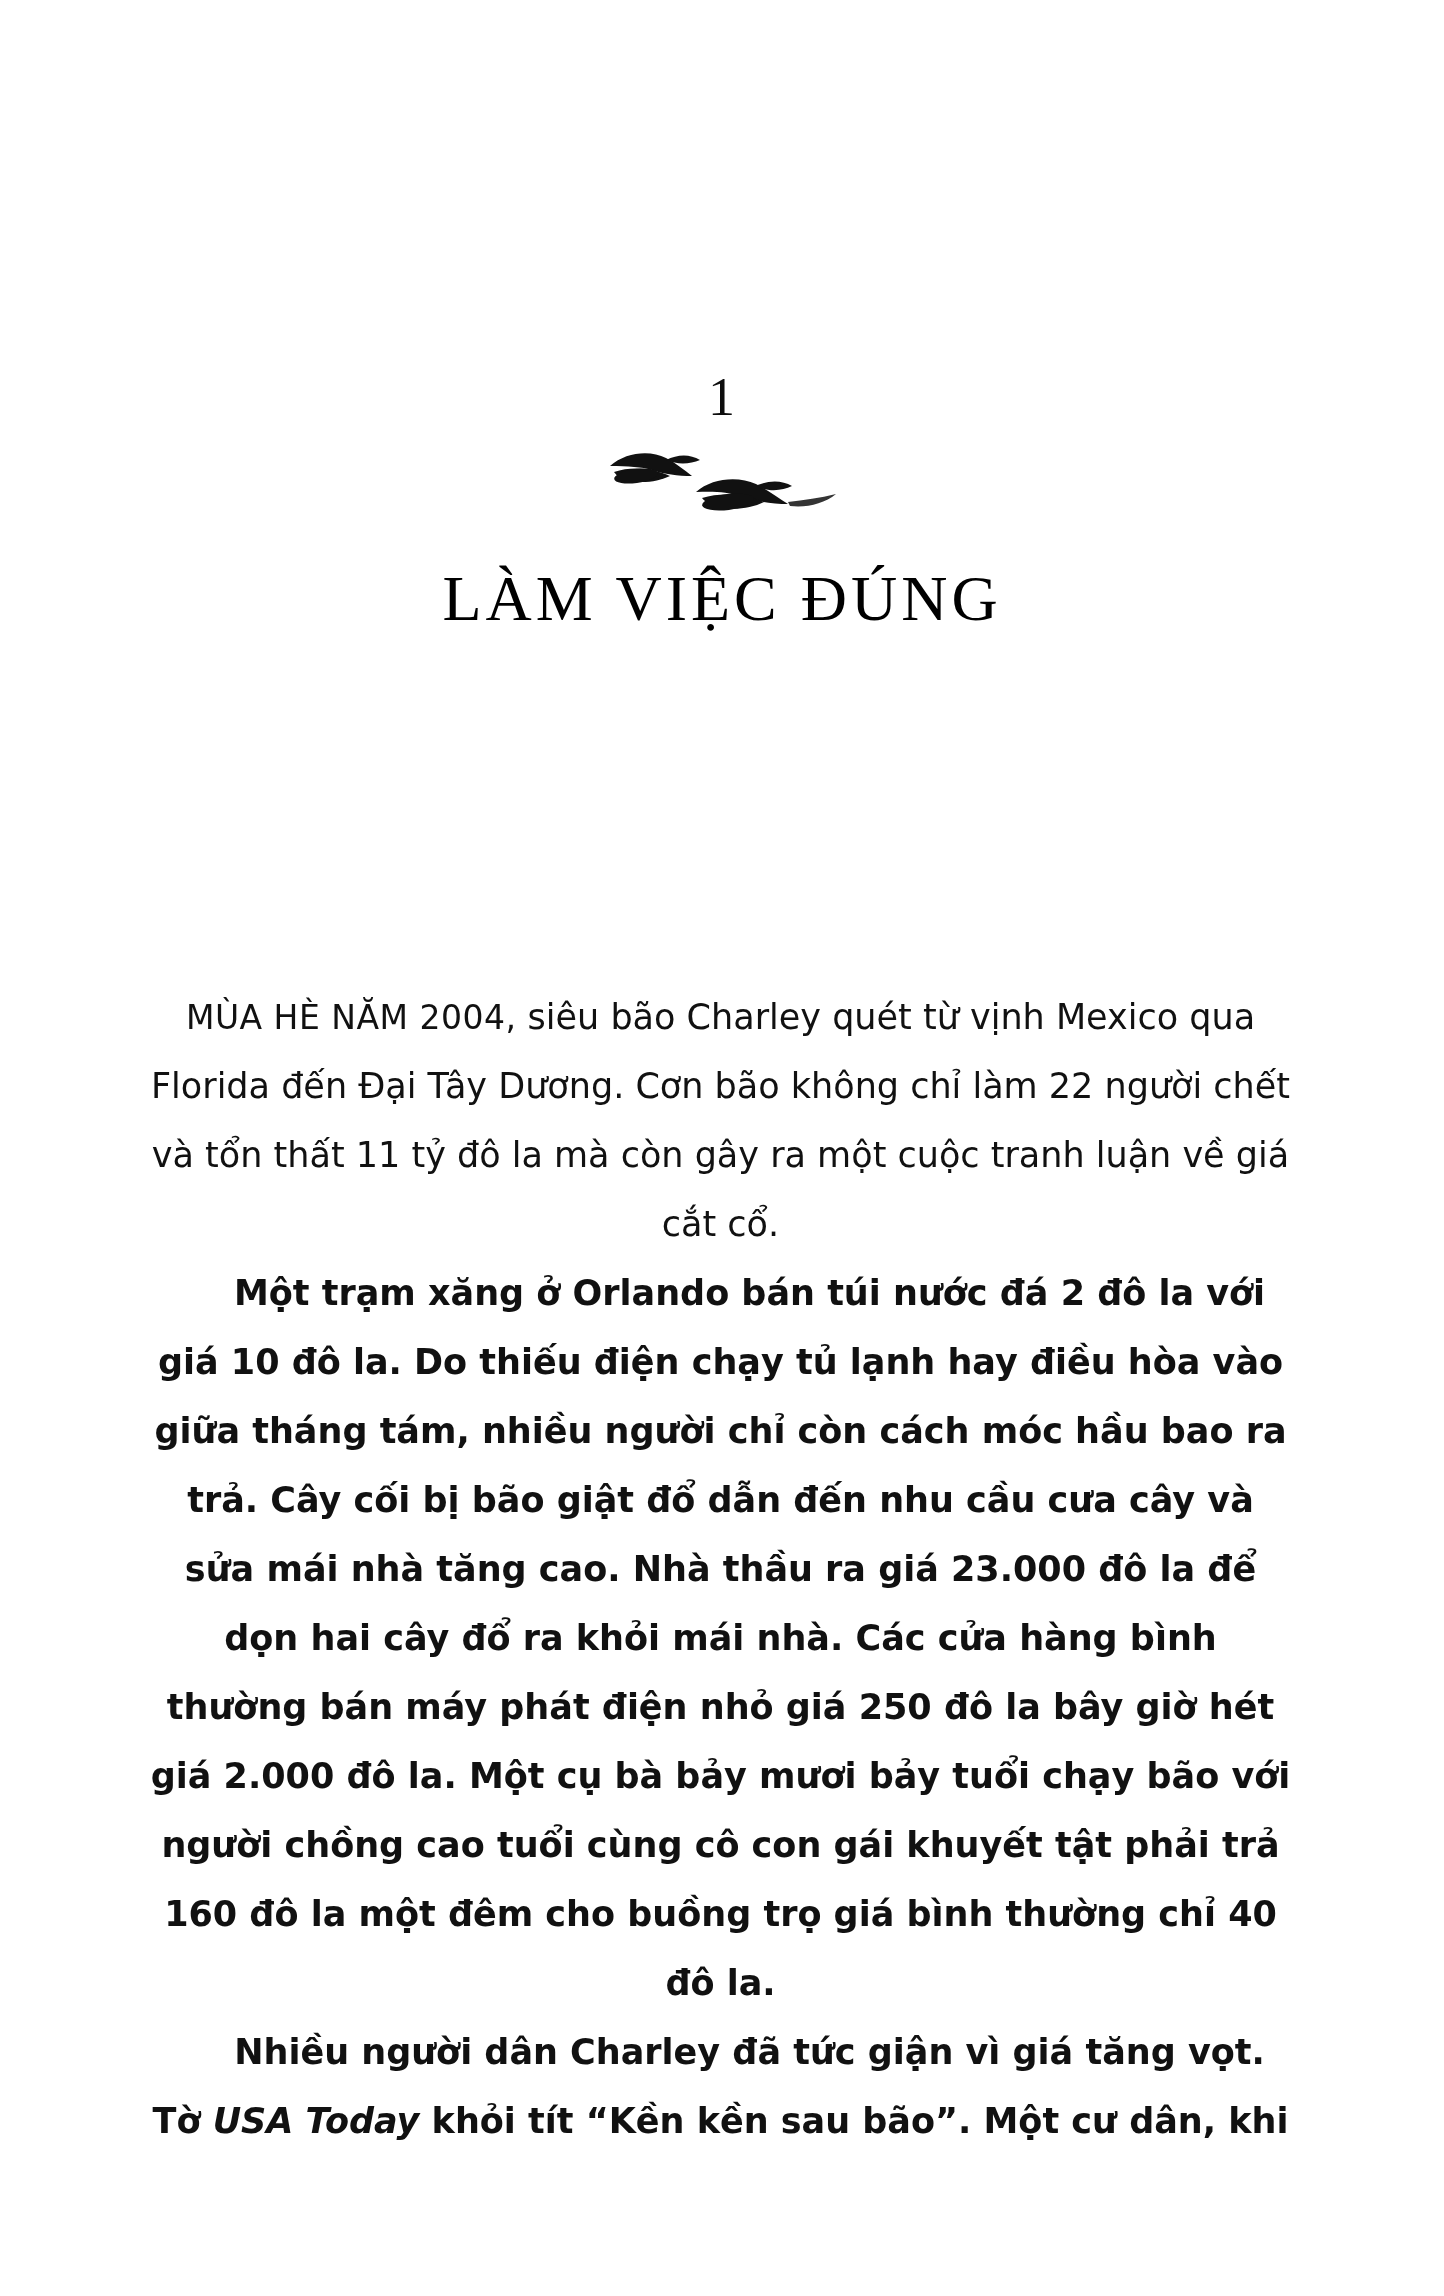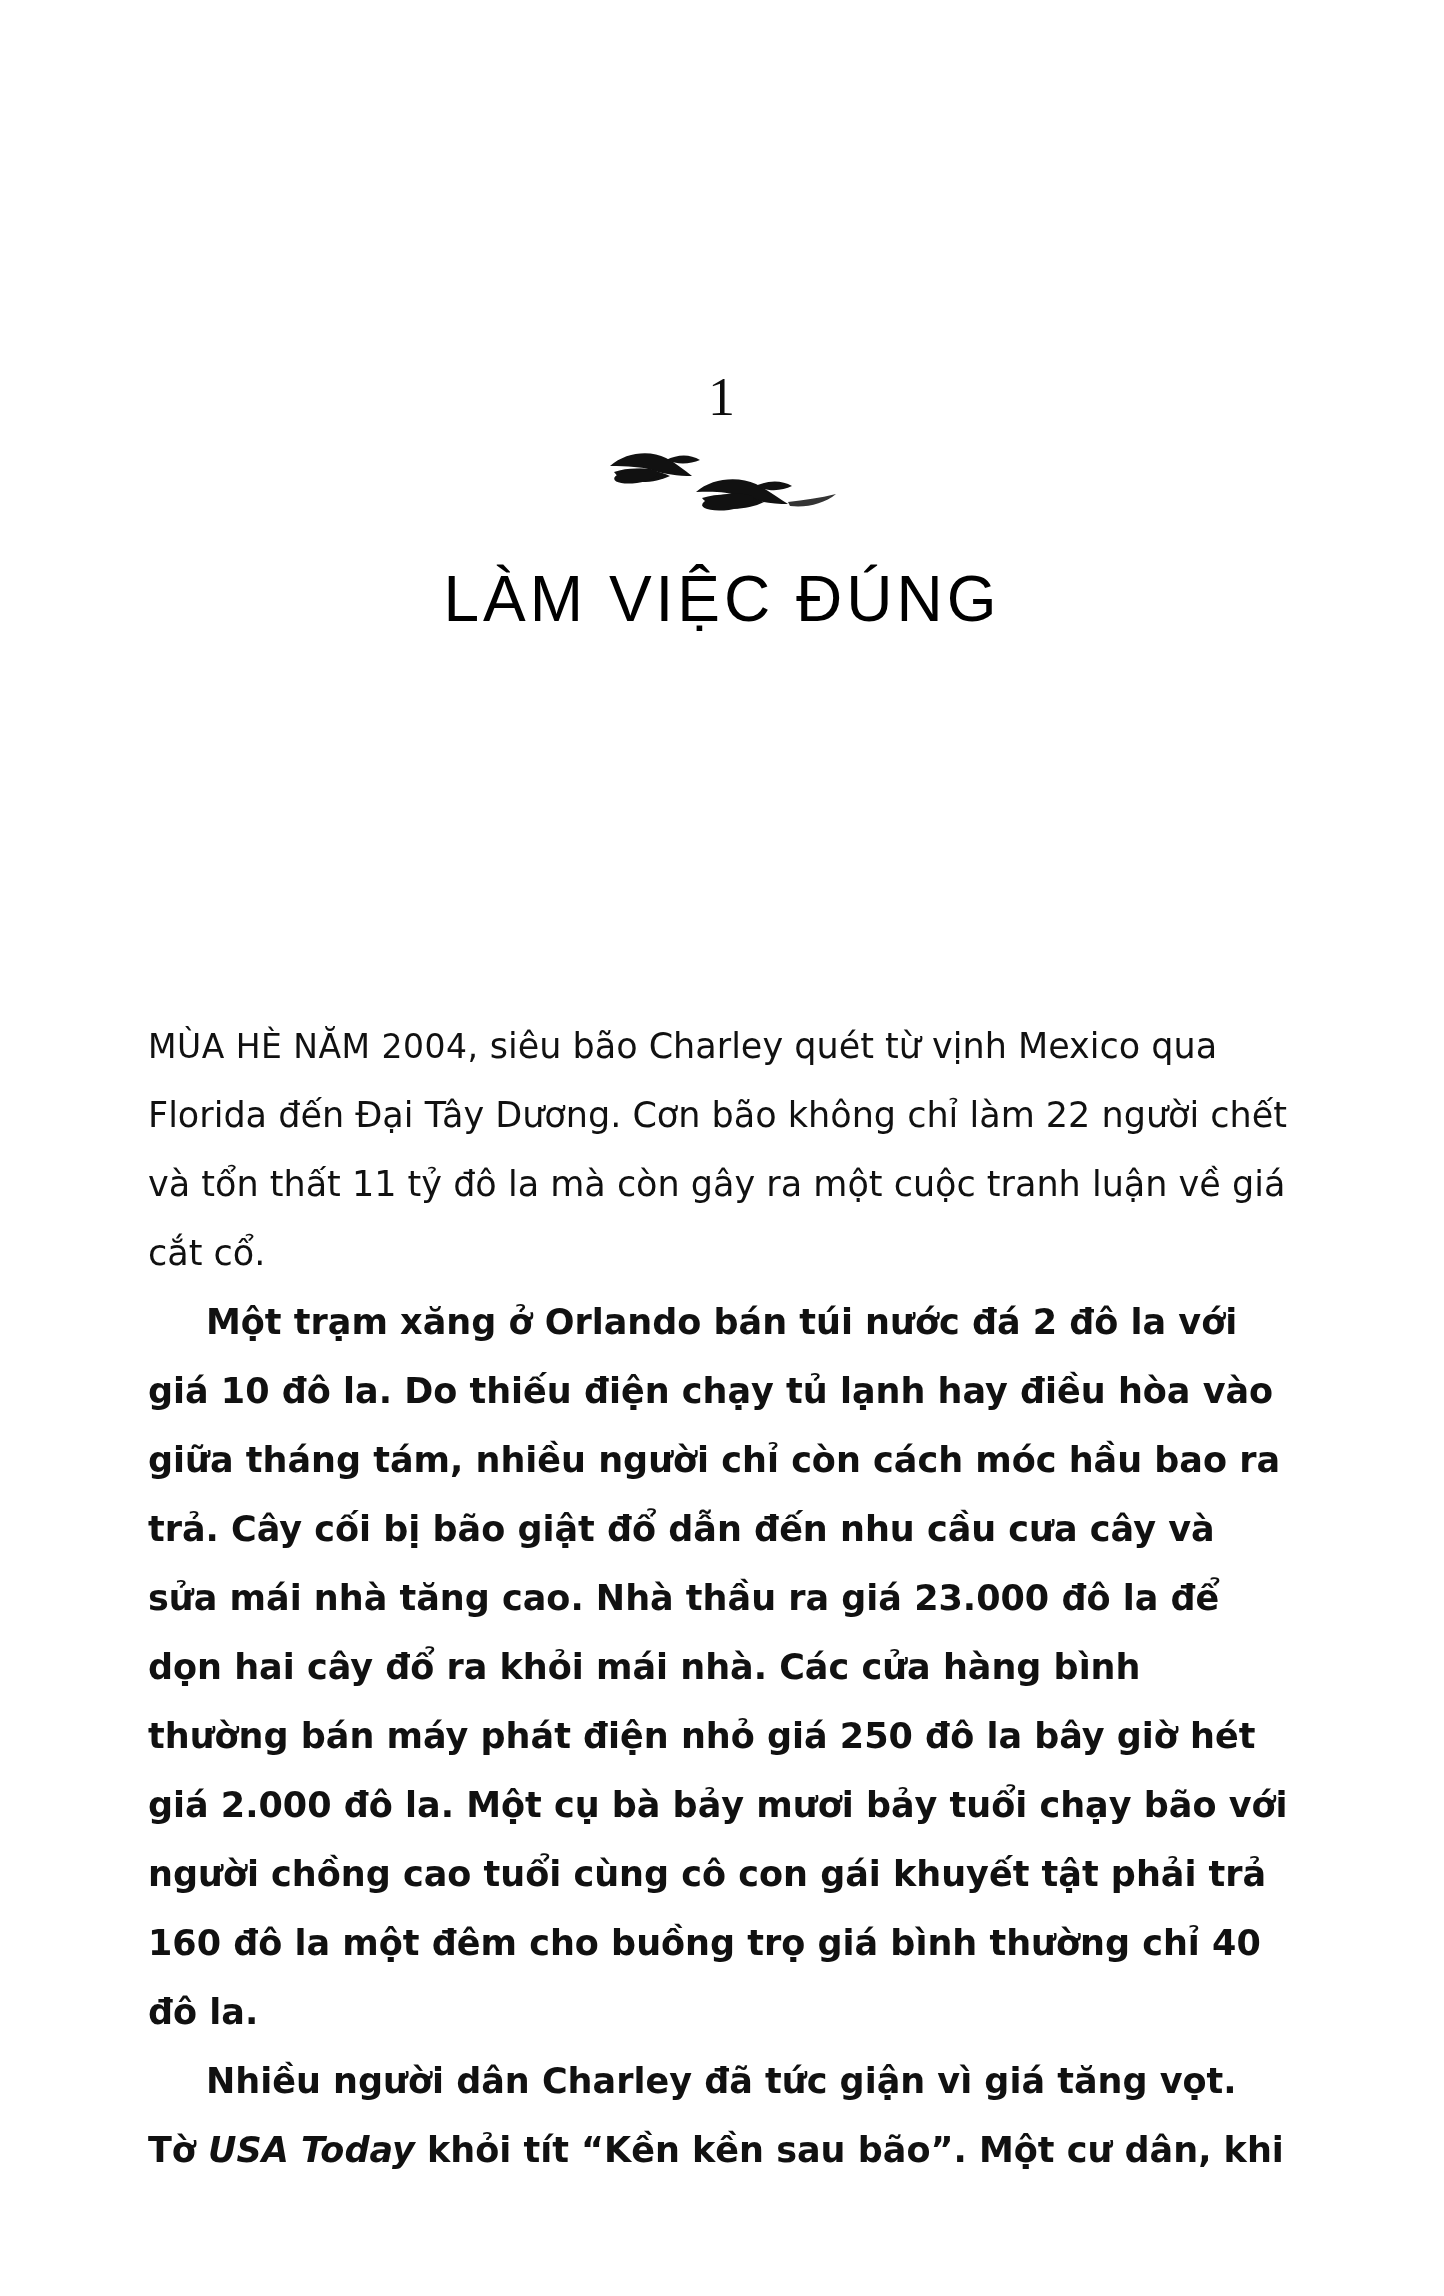--- a/index.html
+++ b/index.html
@@ -40,38 +40,38 @@
   }
   .chapter-ornament {
     margin-top: 8px;
     height: 90px;
     display: flex;
     align-items: center;
     justify-content: center;
   }
   .chapter-title {
     margin-top: 40px;
-    font-family: Liberation Sans, sans-serif;
+    font-family: Liberation Serif, serif;
     font-size: 64px;
     letter-spacing: 4px;
     color: #000000;
     font-weight: normal;
     white-space: nowrap;
   }
   
   .body-text {
     position: absolute;
-    top: 1012px;
+    top: 983px;
     left: 148px;
     width: 1145px;
     font-family: "DejaVu Sans", sans-serif;
     font-size: 35px;
     line-height: 69px;
     color: #111111;
-    text-align: left;
+    text-align: center;
   }
   .body-text p {
     margin: 0;
   }
   .body-text p.indent {
     text-indent: 58px;
     font-weight: bold;
   }
   .smallcaps {
     font-size: 33px;

